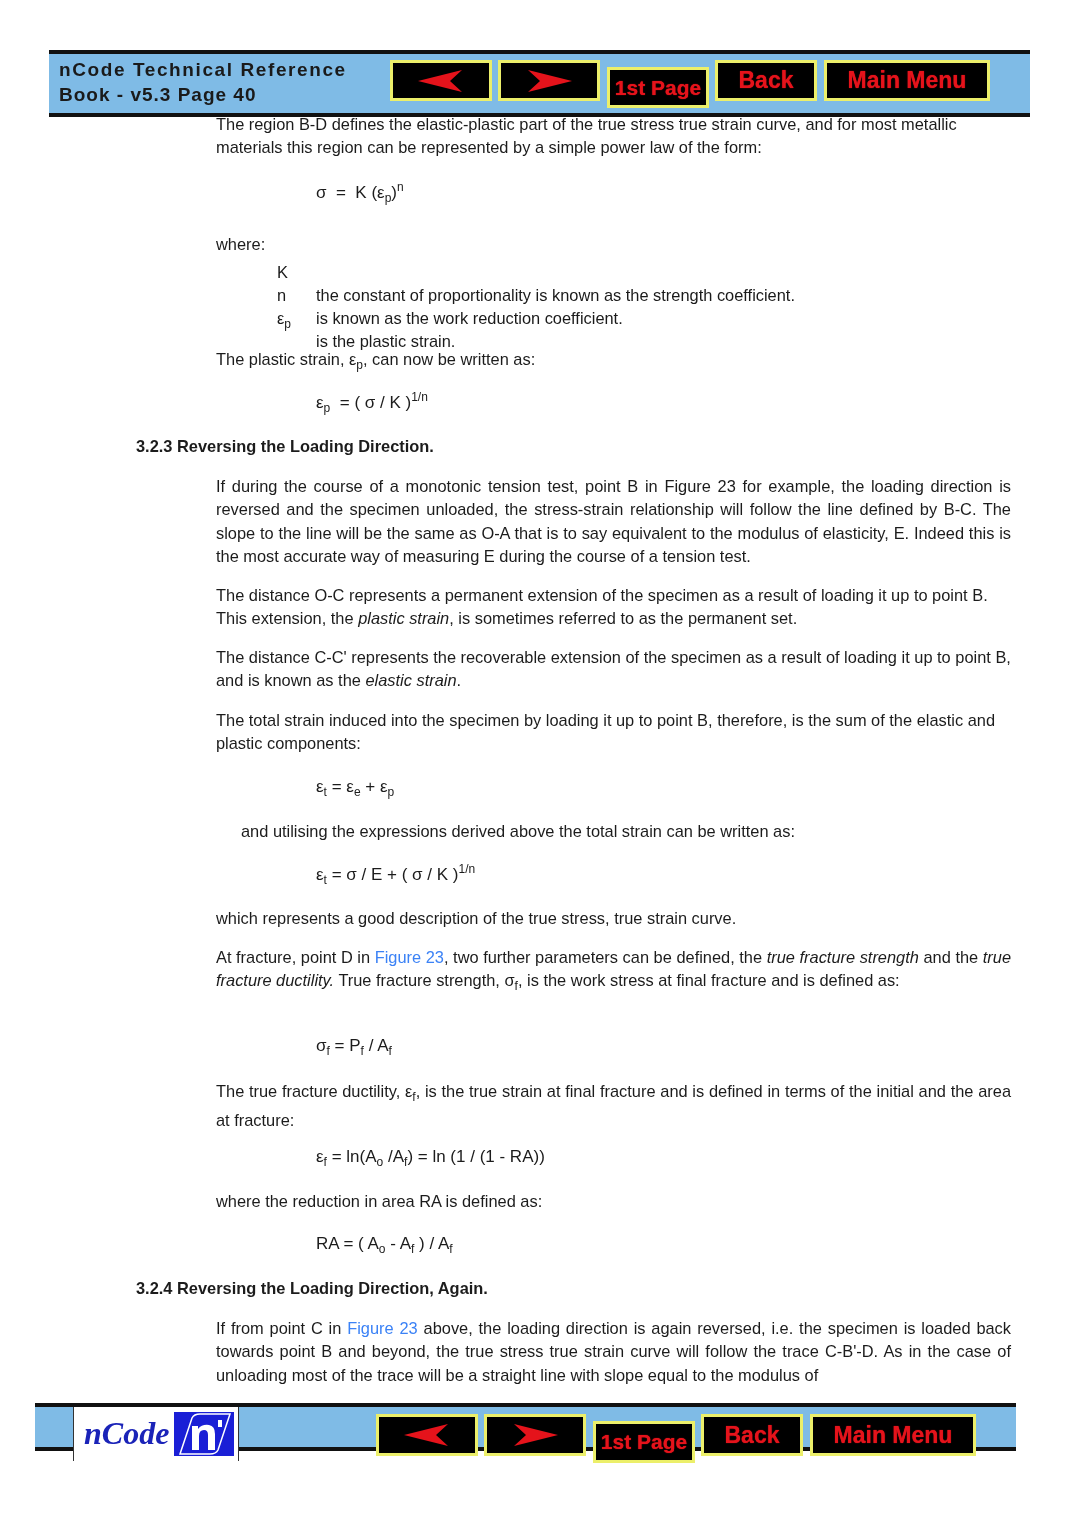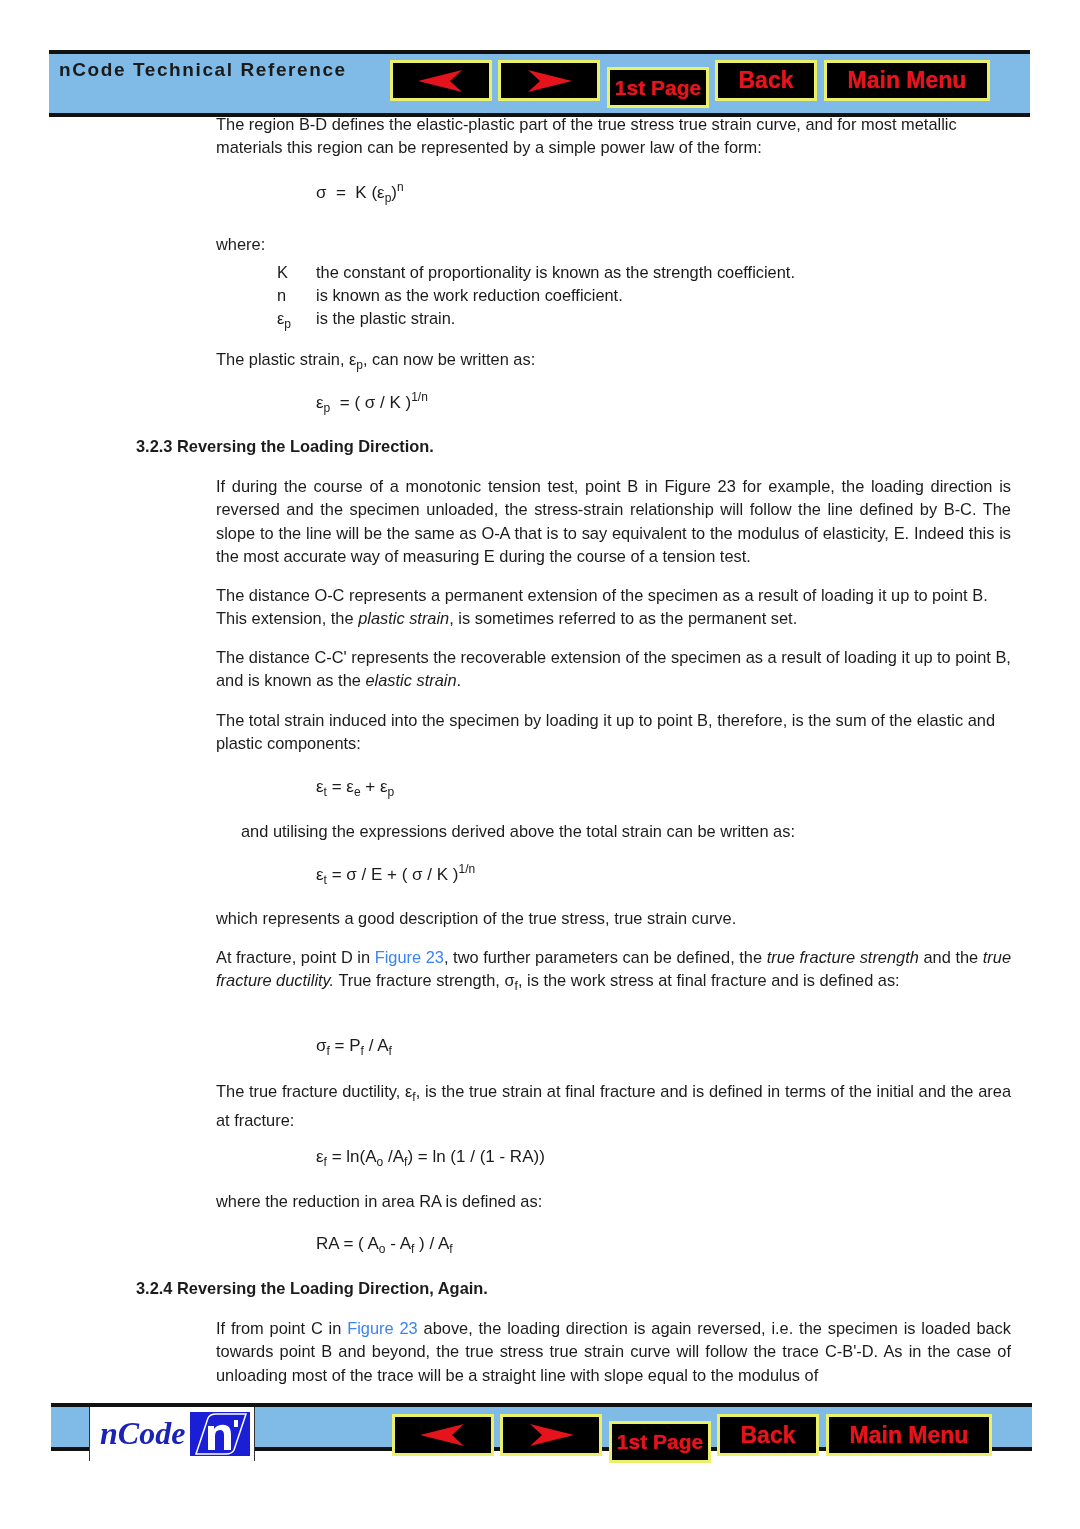--- a/index.html
+++ b/index.html
@@ -9,21 +9,21 @@
     font-family: "Liberation Sans", sans-serif;
     color: #1a1a1a;
   }
   
   .navbar {
     position: absolute; background: #7fbbe6;
     border-top: 4px solid #111; border-bottom: 4px solid #111;
     box-sizing: border-box;
   }
   .navbar.top { left: 49px; top: 50px; width: 981px; height: 67px; }
-  .navbar.bottom { left: 51px; top: 1403px; width: 981px; height: 48px; }
+  .navbar.bottom { left: 35px; top: 1403px; width: 981px; height: 48px; }
   .title-block {
     position: absolute; left: 10px; top: 3px;
     font-weight: bold; font-size: 19px; line-height: 25px;
     color: #1a1a1a; letter-spacing: 1.6px;
   }
   .title-block .l2 { letter-spacing: 1px; }
   .nav-btn {
     position: absolute; background: #000; box-sizing: border-box;
     border: 3px solid #ecef6a;
     color: #e5131b; font-weight: bold; font-size: 23px;
@@ -63,30 +63,31 @@
     position: absolute; left: 136px; font-weight: bold; font-size: 16.4px; color: #1c1c1c;
   }
   .eq {
     position: absolute; left: 316px; font-size: 17px; color: #1c1c1c; white-space: nowrap;
   }
   .eq sub { font-size: 12px; vertical-align: -4px; }
   .eq sup { font-size: 12px; vertical-align: 7px; }
   .p sub { font-size: 12px; vertical-align: -4px; }
   .def-sym { position: absolute; left: 277px; font-size: 16.4px; }
   .def-sym sub { font-size: 12px; vertical-align: -4px; }
-  .def-txt { position: absolute; left: 316px; font-size: 16.4px; }
+  .def-txt { position: absolute; left: 316px; font-size: 16.4px; margin-top: 23px; }
   .link { color: #3b82f6; cursor: pointer; }
   em { font-style: italic; }
 </style>
 </head>
 <body>
 
 <div class="navbar top">
   <div class="title-block">
     <div>nCode Technical Reference</div>
+    <div class="l2">Book - v5.3  Page 40</div>
   </div>
   <div class="nav-btn btn-prev">
     <svg width="50" height="24" viewBox="0 0 50 24">
         <polygon points="2,12 46,1 34,12 46,23" fill="#e5131b"></polygon>
       </svg>
   </div>
   <div class="nav-btn btn-next">
     <svg width="50" height="24" viewBox="0 0 50 24">
         <polygon points="48,12 4,1 16,12 4,23" fill="#e5131b"></polygon>
       </svg>

